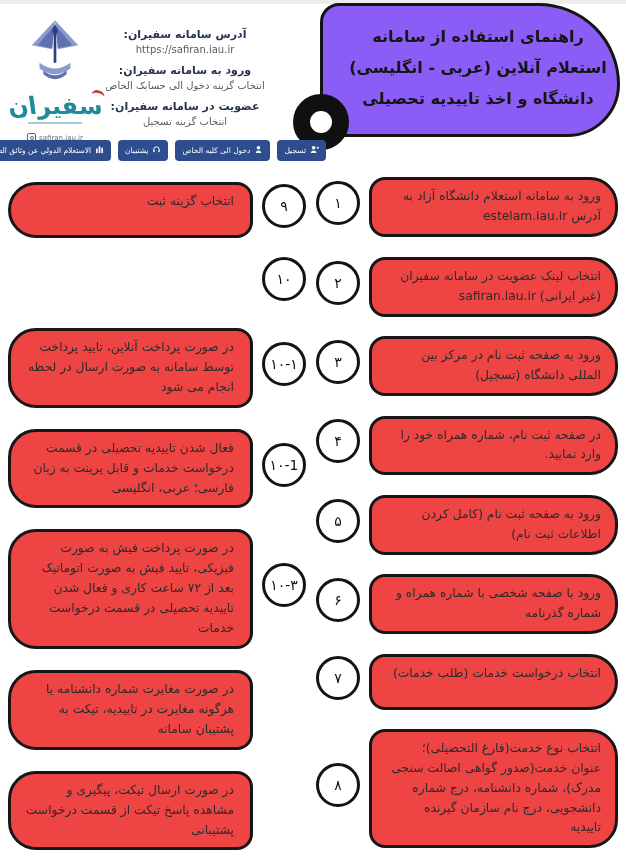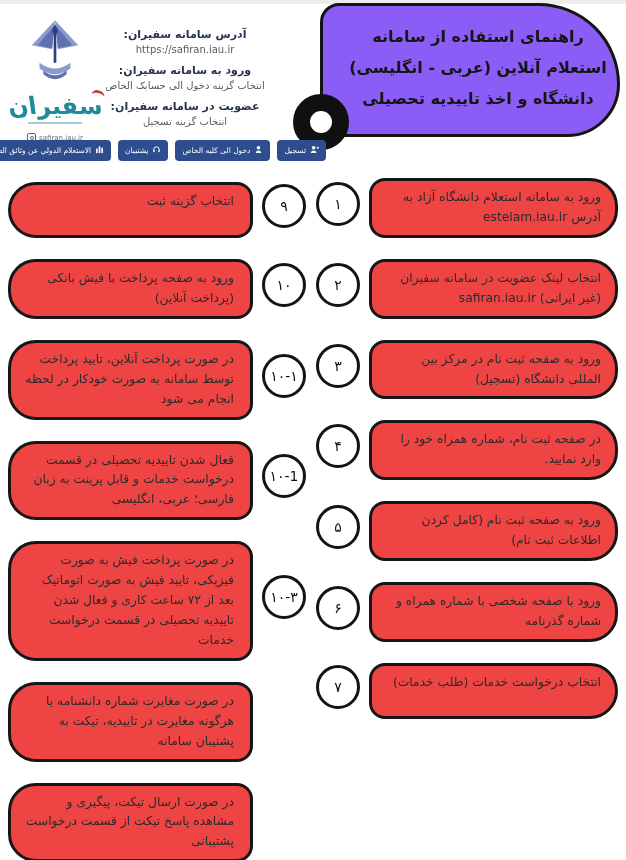--- a/index.html
+++ b/index.html
@@ -187,39 +187,42 @@
             <span class="box-text">ورود با صفحه شخصی با شماره همراه و شماره گذرنامه</span>
           </div>
           <div class="num">۶</div>
         </div>
         <div class="step-row">
           <div class="box">
             <span class="box-text">انتخاب درخواست خدمات (طلب خدمات)</span>
           </div>
           <div class="num">۷</div>
         </div>
+        <div class="step-row">
+          <div class="box">
+            <span class="box-text">انتخاب نوع خدمت(فارغ التحصیلی)؛ عنوان خدمت(صدور گواهی اصالت سنجی مدرک)، شماره دانشنامه، درج شماره دانشجویی، درج نام سازمان گیرنده تاییدیه</span>
+          </div>
+          <div class="num">۸</div>
+        </div>
       </div>
     <div class="col col-left">
       <div id="col-left-steps">
           <div class="step-row">
             <div class="num">۹</div>
             <div class="box">
               <span class="box-text">انتخاب گزینه ثبت</span>
             </div>
           </div>
           <div class="step-row">
             <div class="num">۱۰</div>
-            <div class="box">
-              <span class="box-text">ورود به صفحه پرداخت با فیش بانکی (پرداخت آنلاین)</span>
-            </div>
           </div>
           <div class="step-row">
             <div class="num">۱۰-۱</div>
             <div class="box">
-              <span class="box-text">در صورت پرداخت آنلاین، تایید پرداخت توسط سامانه به صورت خودکار در لحظه انجام می شود</span>
+              <span class="box-text">در صورت پرداخت آنلاین، تایید پرداخت توسط سامانه به صورت ارسال در لحظه انجام می شود</span>
             </div>
           </div>
           <div class="step-row">
             <div class="num">۱۰-1</div>
             <div class="box">
               <span class="box-text">فعال شدن تاییدیه تحصیلی در قسمت درخواست خدمات و قابل پرینت به زبان فارسی؛ عربی، انگلیسی</span>
             </div>
           </div>
           <div class="step-row">
             <div class="num">۱۰-۳</div>

